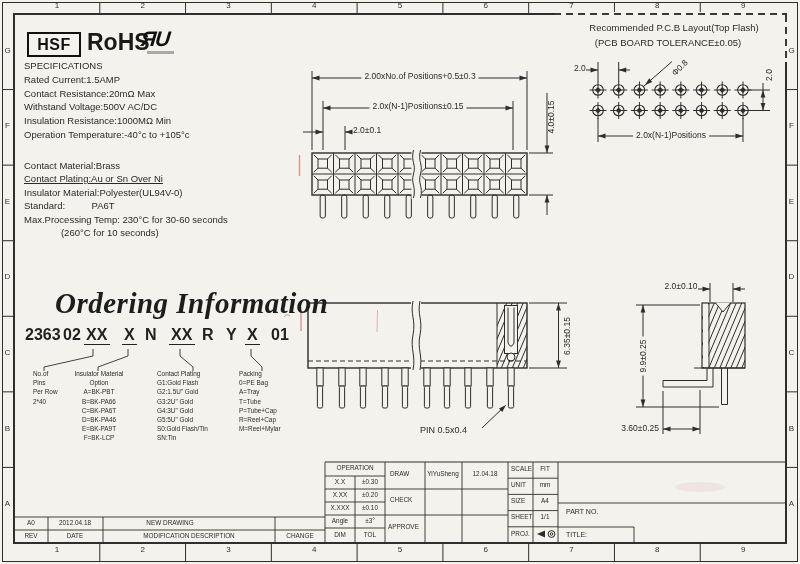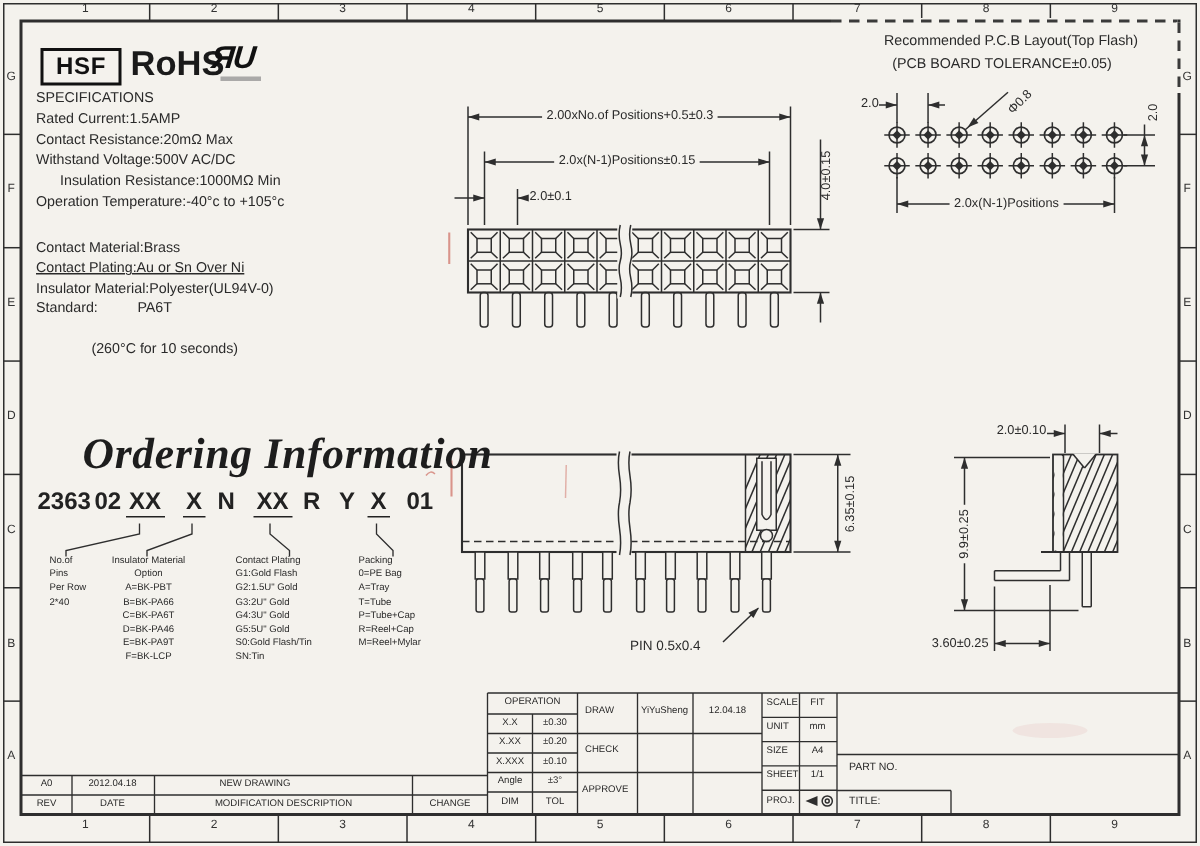--- a/index.html
+++ b/index.html
@@ -535,26 +535,27 @@
     <div class="t c f8" style="left: 791.5px; top: 122.355px;">F</div>
     <div class="t c f8" style="left: 791.5px; top: 197.925px;">E</div>
     <div class="t c f8" style="left: 791.5px; top: 273.495px;">D</div>
     <div class="t c f8" style="left: 791.5px; top: 349.065px;">C</div>
     <div class="t c f8" style="left: 791.5px; top: 424.635px;">B</div>
     <div class="t c f8" style="left: 791.5px; top: 500.205px;">A</div>
     <div class="t f95" style="left: 24px; top: 61px;">SPECIFICATIONS</div>
     <div class="t f95" style="left: 24px; top: 74.8px;">Rated Current:1.5AMP</div>
     <div class="t f95" style="left: 24px; top: 88.6px;">Contact Resistance:20mΩ Max</div>
     <div class="t f95" style="left: 24px; top: 102.4px;">Withstand Voltage:500V AC/DC</div>
-    <div class="t f95" style="left: 24px; top: 116.2px; margin-left: 16px;">Insulation Resistance:1000MΩ Min</div>
+    <div class="t f95" style="left: 24px; top: 116.2px;">Insulation Resistance:1000MΩ Min</div>
     <div class="t f95" style="left: 24px; top: 130px;">Operation Temperature:-40°c to +105°c</div>
     <div class="t f95" style="left: 24px; top: 160.5px;">Contact Material:Brass</div>
     <div class="t f95" style="left: 24px; top: 174px; text-decoration: underline;">Contact Plating:Au or Sn Over Ni</div>
     <div class="t f95" style="left: 24px; top: 187.5px;">Insulator Material:Polyester(UL94V-0)</div>
     <div class="t f95" style="left: 24px; top: 201px;">Standard:          PA6T</div>
+    <div class="t f95" style="left: 24px; top: 214.5px;">Max.Processing Temp: 230°C for 30-60 seconds</div>
     <div class="t f95" style="left: 24px; top: 228px;">              (260°C for 10 seconds)</div>
     <div class="t  f64" style="left: 33px; top: 371px;">No.of</div>
     <div class="t  f64" style="left: 33px; top: 380.2px;">Pins</div>
     <div class="t  f64" style="left: 33px; top: 389.4px;">Per Row</div>
     <div class="t  f64" style="left: 33px; top: 398.6px;">2*40</div>
     <div class="t c f64" style="left: 99px; top: 371px;">Insulator Material</div>
     <div class="t c f64" style="left: 99px; top: 380.2px;">Option</div>
     <div class="t c f64" style="left: 99px; top: 389.4px;">A=BK-PBT</div>
     <div class="t c f64" style="left: 99px; top: 398.6px;">B=BK-PA66</div>
     <div class="t c f64" style="left: 99px; top: 407.8px;">C=BK-PA6T</div>

